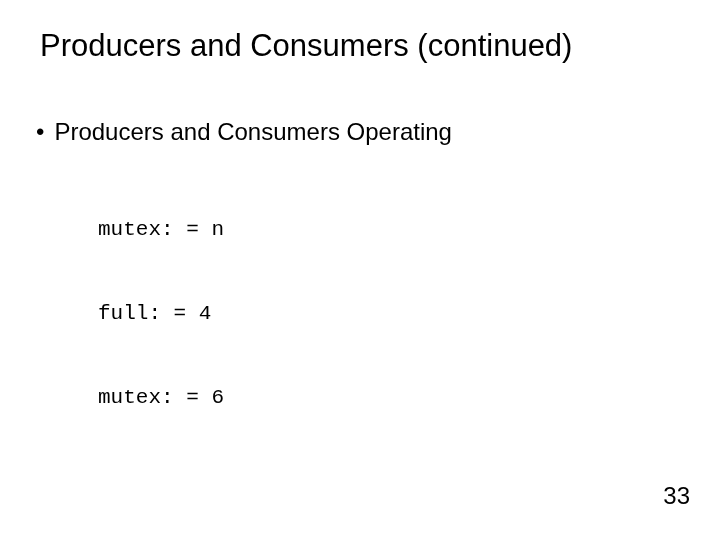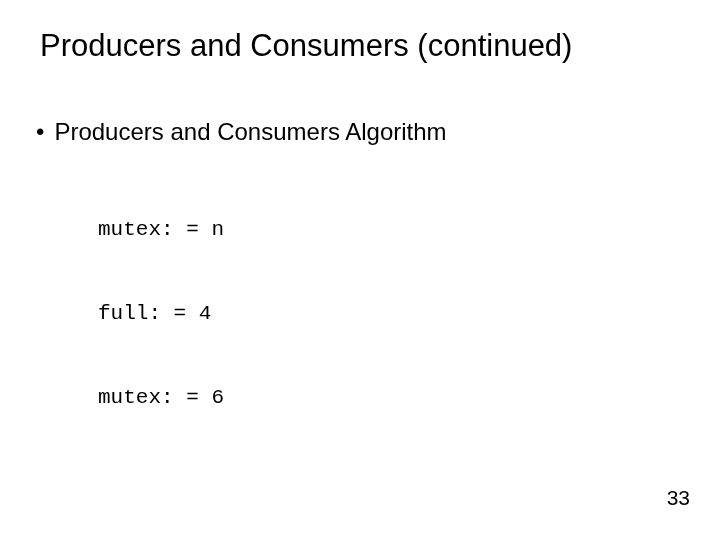--- a/index.html
+++ b/index.html
@@ -50,33 +50,33 @@
   .footer-left {
     position: absolute;
     left: 28px;
     bottom: 30px;
     font-size: 21px;
   }
   .footer-right {
     position: absolute;
     right: 30px;
     bottom: 30px;
-    font-size: 21px;
+    font-size: 24px;
   }
 </style>
 </head>
 <body>
 
 <div class="slide">
 
   <div class="title">Producers and Consumers (continued)</div>
 
   <div class="bullet-row">
     <span class="bullet-dot">•</span>
-    <span>Producers and Consumers Algorithm</span>
+    <span>Producers and Consumers Operating</span>
   </div>
 
   <div class="code-block">
     <div>mutex: = n</div>
     <div>full: = 4</div>
     <div>mutex: = 6</div>
     
     
     
   </div>

